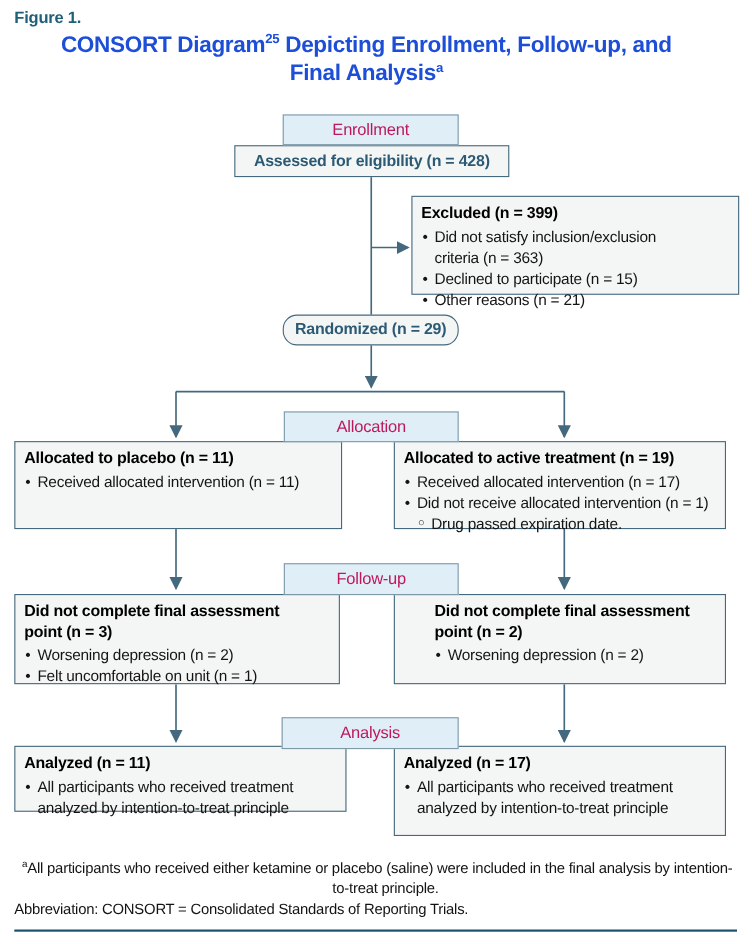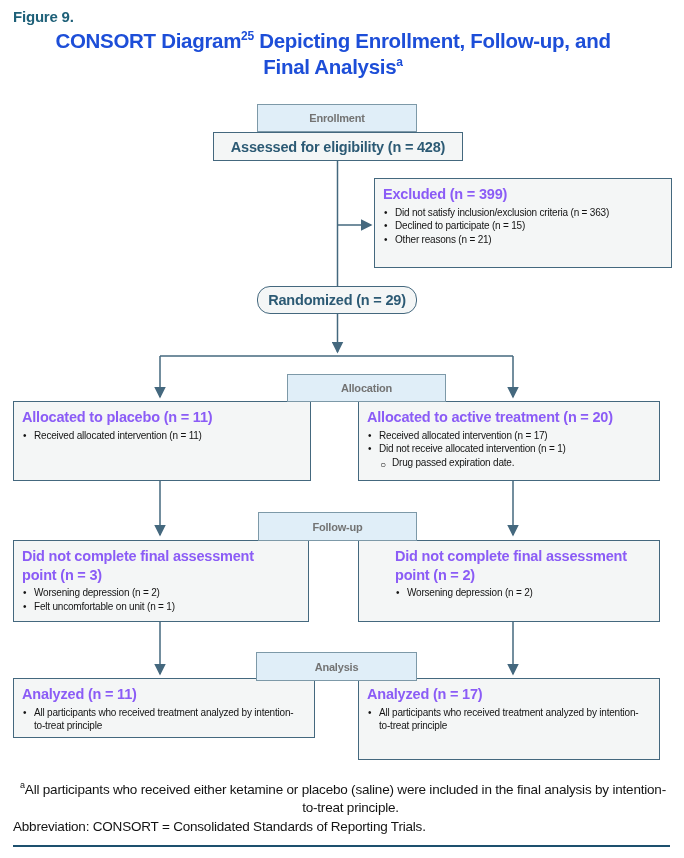--- a/index.html
+++ b/index.html
@@ -12,47 +12,47 @@
              font-size:20.5px;line-height:26px;font-weight:bold;color:#1d4ed8;
              letter-spacing:-0.3px;text-align:center;}
   .fig-title sup{font-size:12px;line-height:0;}
 
   .connectors{position:absolute;left:0;top:0;z-index:1;pointer-events:none;}
 
   .node{position:absolute;background:#f4f6f6;border:1.5px solid #44687e;
         box-sizing:border-box;z-index:2;}
   .node.center{display:flex;align-items:center;justify-content:center;}
   .center-label{font-weight:bold;color:#2c5a74;font-size:14.5px;letter-spacing:-0.2px;text-align:right;}
-  .ntitle{font-weight:bold;color:#8b5cf6;font-size:14.5px;line-height:1.28;
+  .ntitle{font-weight:bold;color:#000000;font-size:14.5px;line-height:1.28;
           letter-spacing:-0.2px;padding:6px 6px 0 8px;}
-  .bullets{padding:2px 2px 6px 8px;font-size:10px;color:#141414;letter-spacing:-0.2px;}
+  .bullets{padding:2px 2px 6px 8px;font-size:14px;color:#141414;letter-spacing:-0.2px;}
   .bullet{position:relative;padding-left:12px;line-height:1.38;}
   .bullet::before{content:"\2022";position:absolute;left:1px;}
   .bullet-sub{position:relative;padding-left:12px;margin-left:13px;line-height:1.38;}
   .bullet-sub::before{content:"\25CB";position:absolute;left:0;font-size:10px;top:2px;}
 
   .stage{position:absolute;background:#e0eef8;border:1.5px solid #7d99a8;
          box-sizing:border-box;display:flex;align-items:center;justify-content:center;
-         font-weight:bold;font-size:11px;color:#737373;z-index:3;letter-spacing:-0.2px;}
+         font-weight:normal;font-size:15px;color:#be185d;z-index:3;letter-spacing:-0.2px;}
 
   .footnotes{position:absolute;left:13px;top:779px;width:660px;font-size:13.5px;
              color:#131313;line-height:1.35;letter-spacing:-0.2px;z-index:2;}
   .fn-hang{padding-left:15px;text-indent:-15px;margin:0 0 1px 0;text-align:center;}
   .fn-plain{margin:0;}
   .footnotes sup{font-size:9px;}
 
   .bottom-rule{position:absolute;left:13px;top:845px;width:657px;height:2px;
                background:#1d506e;z-index:2;}
 </style>
 </head>
 <body>
 
 <div class="page">
 
-  <div class="fig-label">Figure 9.</div>
+  <div class="fig-label">Figure 1.</div>
   <h1 class="fig-title"><span>CONSORT Diagram</span><sup>25</sup><span> Depicting Enrollment, Follow-up, and</span><br><span>Final Analysis</span><sup>a</sup></h1>
 
   <svg class="connectors" width="684" height="858" viewBox="0 0 684 858">
     <defs>
       <marker id="arrow" markerWidth="8" markerHeight="8" refX="7" refY="4" orient="auto">
         <path d="M0,0 L8,4 L0,8 Z" fill="#44687e"></path>
       </marker>
     </defs>
     <g stroke="#44687e" stroke-width="1.5" fill="none">
       <line x1="337.5" y1="161" x2="337.5" y2="286"></line>
@@ -62,21 +62,21 @@
       <line x1="160" y1="356" x2="160" y2="397" marker-end="url(#arrow)"></line>
       <line x1="513" y1="356" x2="513" y2="397" marker-end="url(#arrow)"></line>
       <line x1="160" y1="481" x2="160" y2="535" marker-end="url(#arrow)"></line>
       <line x1="513" y1="481" x2="513" y2="535" marker-end="url(#arrow)"></line>
       <line x1="160" y1="622" x2="160" y2="674" marker-end="url(#arrow)"></line>
       <line x1="513" y1="622" x2="513" y2="674" marker-end="url(#arrow)"></line>
     </g>
   </svg>
 
   <div class="stage" style="left:257px;top:104px;width:160px;height:28px;">Enrollment</div>
-  <div class="stage" style="left:258px;top:374px;width:159px;height:28px;margin-left:29px;">Allocation</div>
+  <div class="stage" style="left:258px;top:374px;width:159px;height:28px;">Allocation</div>
   <div class="stage" style="left:256px;top:652px;width:161px;height:29px;">Analysis</div>
   <div class="stage" style="left:258px;top:512px;width:159px;height:29px;">Follow-up</div>
 
   <div class="node center" style="left:213px;top:132px;width:250px;height:29px;">
     <span class="center-label">Assessed for eligibility (n = 428)</span>
   </div>
 
   <div class="node" style="left:374px;top:178px;width:298px;height:90px;">
     <div class="ntitle">Excluded (n = 399)</div>
     <div class="bullets">
@@ -91,21 +91,21 @@
   </div>
 
   <div class="node" style="left:13px;top:401px;width:298px;height:80px;">
     <div class="ntitle">Allocated to placebo (n = 11)</div>
     <div class="bullets">
       <div class="bullet">Received allocated intervention (n = 11)</div>
     </div>
   </div>
 
   <div class="node" style="left:358px;top:401px;width:302px;height:80px;">
-    <div class="ntitle">Allocated to active treatment (n = 20)</div>
+    <div class="ntitle">Allocated to active treatment (n = 19)</div>
     <div class="bullets">
       <div class="bullet">Received allocated intervention (n = 17)</div>
       <div class="bullet">Did not receive allocated intervention (n = 1)</div>
       <div class="bullet-sub">Drug passed expiration date.</div>
     </div>
   </div>
 
   <div class="node" style="left:13px;top:540px;width:296px;height:82px;">
     <div class="ntitle" style="max-width:265px;">Did not complete final assessment point (n = 3)</div>
     <div class="bullets">

